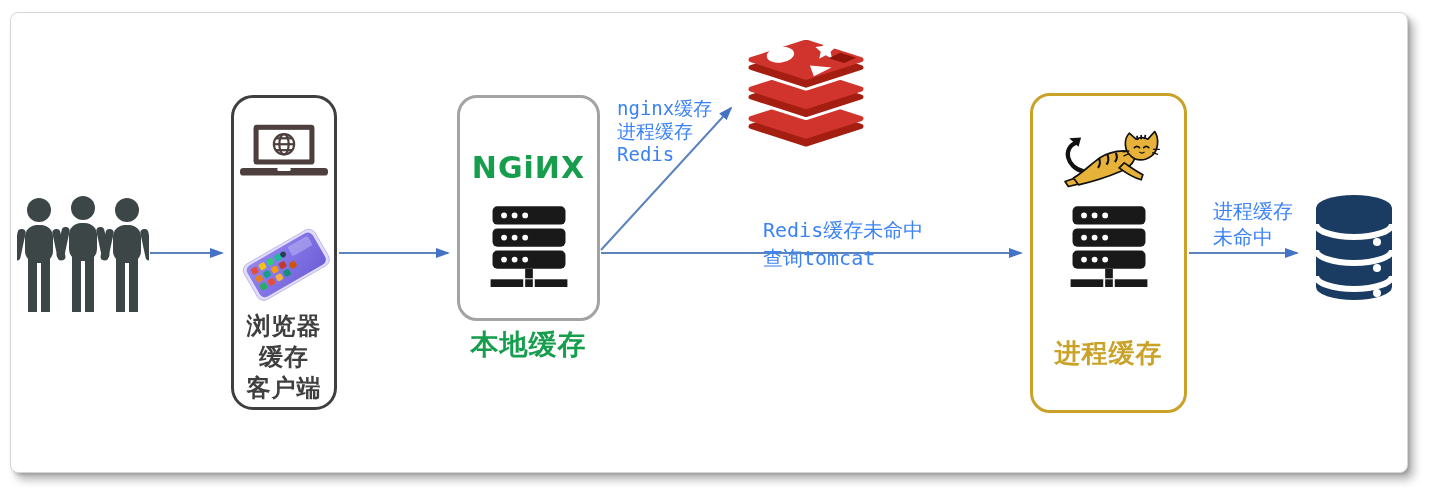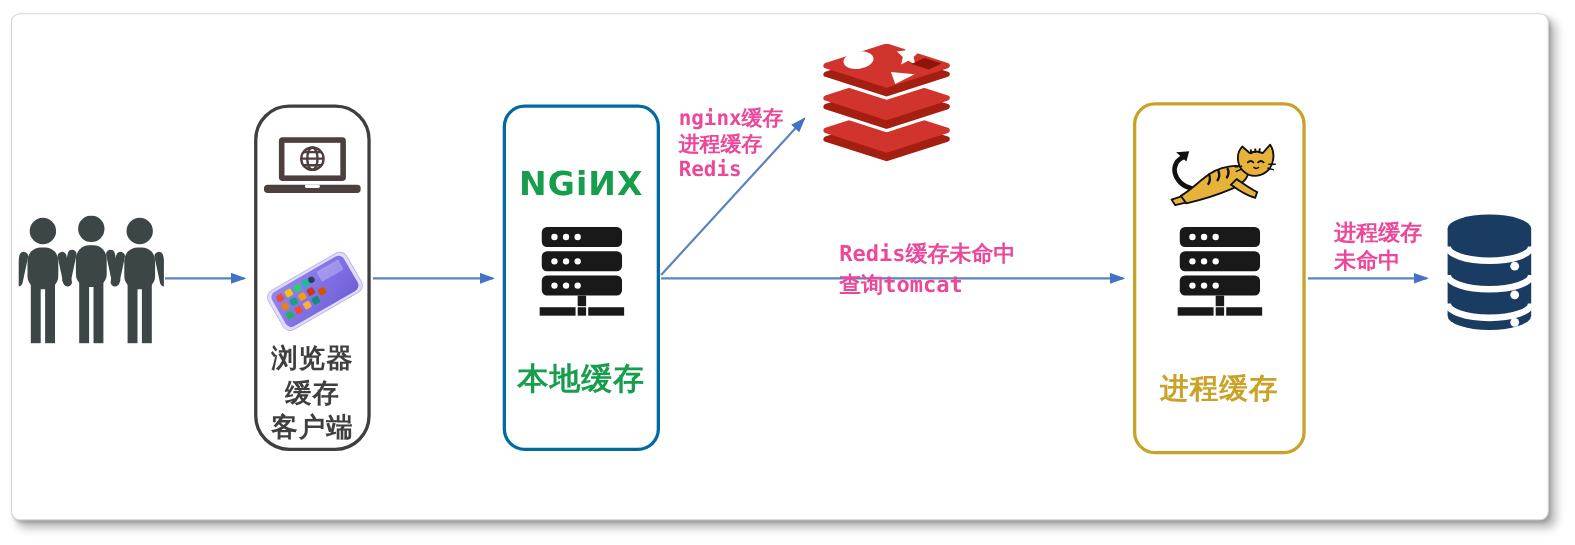--- a/index.html
+++ b/index.html
@@ -6,38 +6,38 @@
   html,body { width:1432px; height:495px; background:#fff; overflow:hidden;
               font-family:"DejaVu Sans", sans-serif; }
   .canvas { position:relative; width:1432px; height:495px; }
   .card { position:absolute; left:10px; top:12px; width:1398px; height:461px;
           background:#fff; border:1px solid #d6d6d6; border-radius:8px;
           box-shadow:2px 2px 3px rgba(0,0,0,.15), 6px 7px 9px rgba(0,0,0,.28); }
   .abs { position:absolute; }
   svg.arrows { position:absolute; left:0; top:0; pointer-events:none; }
 
   .node-box { position:absolute; background:#fff; border-radius:20px; }
-  .browser-box { left:231px; top:95px; width:106px; height:315px; border:3px solid #3f3f3f; border-radius:32px; }
-  .nginx-box   { left:457px; top:95px; width:143px; height:315px; border:3px solid #0369a1; }
+  .browser-box { left:231px; top:95px; width:106px; height:315px; border:3px solid #3f3f3f; border-radius:22px; }
+  .nginx-box   { left:457px; top:95px; width:143px; height:226px; border:3px solid #a3a3a3; }
   .tomcat-box  { left:1030px; top:93px; width:157px; height:320px; border:3px solid #c9a227; }
 
   .icon-slot { position:absolute; left:0; right:0; display:flex; justify-content:center; }
 
   .caption { position:absolute; left:0; right:0; text-align:center; font-weight:bold;
              letter-spacing:1px; }
   .browser-caption { top:213px; font-size:24px; line-height:31px; color:#3f3f3f; }
   .nginx-caption   { top:228px; font-size:28px; color:#169e4d; }
   .tomcat-caption  { top:240px; font-size:26px; color:#c9a227; }
   .caption span { display:block; }
 
   .nginx-logo { position:absolute; top:52px; left:0; right:0; text-align:center;
                 font-size:30px; font-weight:800; color:#169e4d; letter-spacing:1px;
                 font-family:"DejaVu Sans", sans-serif; }
 
-  .edge-label { position:absolute; color:#ec4899; font-family:"DejaVu Sans Mono", monospace;font-weight:bold; }
+  .edge-label { position:absolute; color:#3b82f6; font-family:"DejaVu Sans Mono", monospace; }
   .edge-label div { white-space:nowrap; }
   .lbl-nginx-redis  { left:617px; top:97px;  font-size:19px; line-height:23px; }
   .lbl-redis-tomcat { left:763px; top:216px; font-size:20px; line-height:28px; }
   .lbl-process-db   { left:1213px; top:198px; font-size:20px; line-height:26px; }
 </style>
 </head>
 <body>
 
 <div class="canvas">
   <div class="card"></div>

